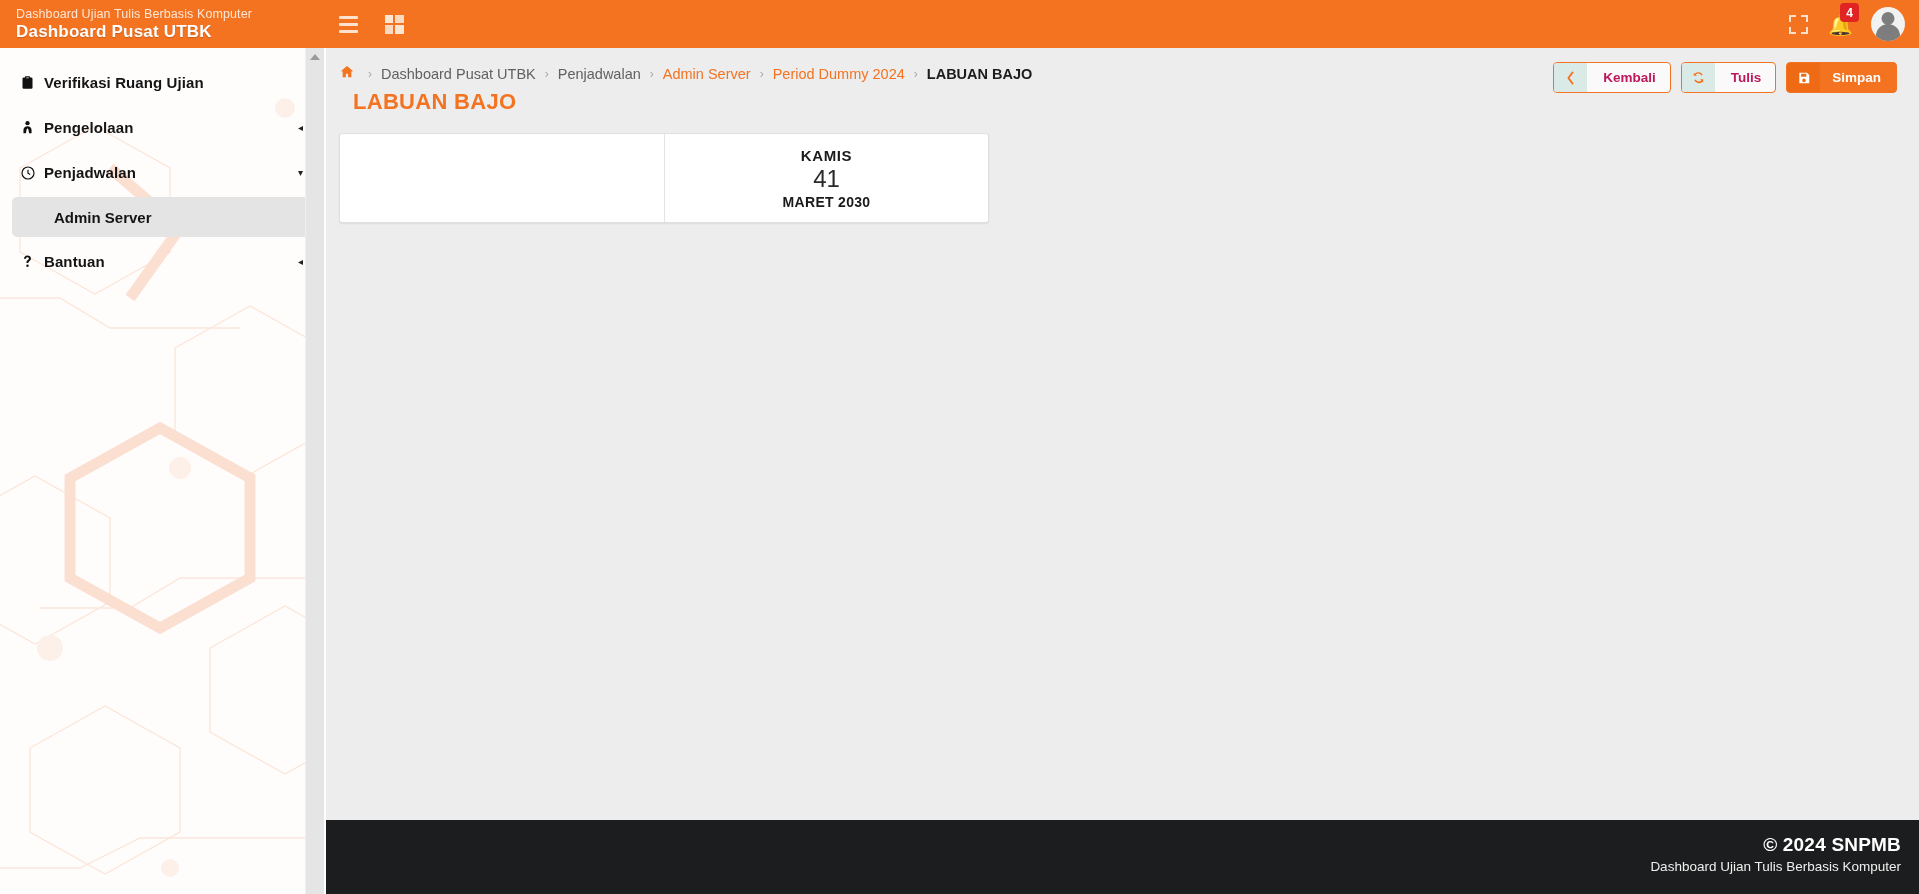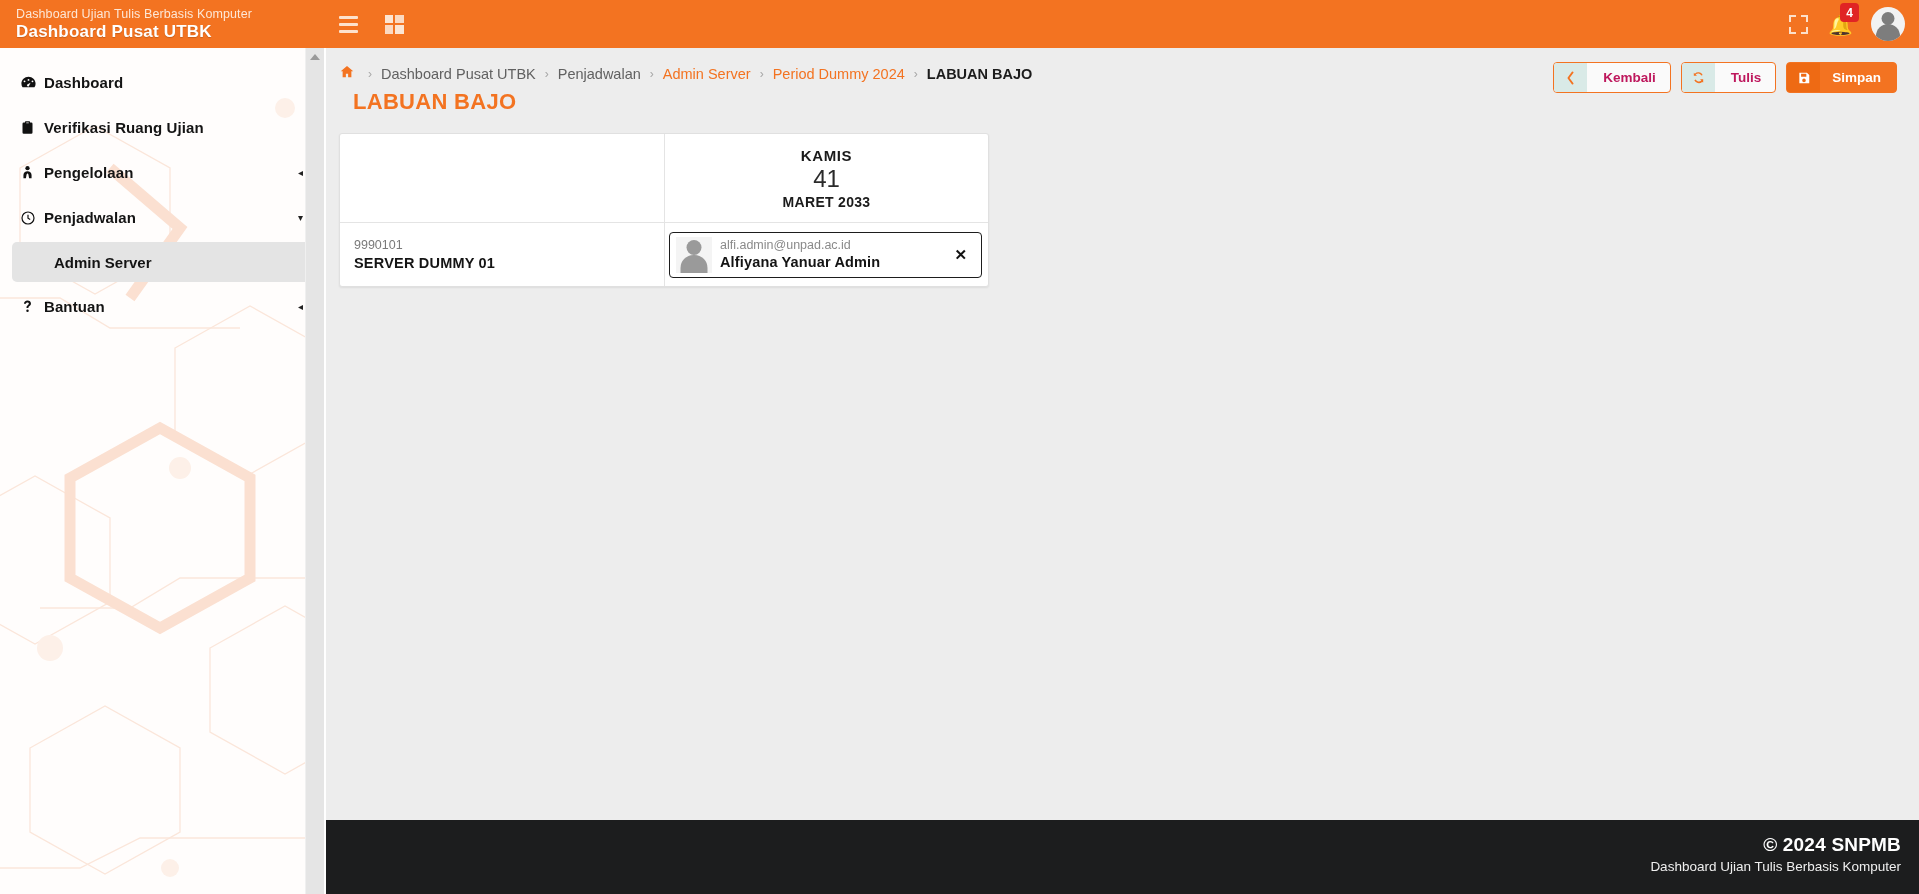--- a/index.html
+++ b/index.html
@@ -319,29 +319,20 @@
     </g>
     <g fill="#fdf0e8">
       <circle cx="180" cy="420" r="11"></circle>
         <circle cx="50" cy="600" r="13"></circle>
       <circle cx="285" cy="60" r="10"></circle>
         <circle cx="170" cy="820" r="9"></circle>
     </g>
   </svg>
 
   <div class="menu">
-    <div class="menu-item">
-      <span class="mi-ico">
-        <svg width="17" height="17" viewBox="0 0 24 24" fill="#111">
-            <path d="M12 4C6.5 4 2 8.3 2 13.6c0 1.9.6 3.6 1.6 5.1h16.8c1-1.5 1.6-3.2 1.6-5.1C22 8.3 17.5 4 12 4zm-5.6 5.1a1.3 1.3 0 110 2.6 1.3 1.3 0 010-2.6zm11.2 0a1.3 1.3 0 110 2.6 1.3 1.3 0 010-2.6zM12 7.1a1.3 1.3 0 110 2.6 1.3 1.3 0 010-2.6zm2.9 5.1l-2.1 4.3a1.5 1.5 0 11-1.9-1.9l4-2.4z"></path>
-          </svg>
-      </span>
-      <span class="mi-label">Dashboard</span>
-      <span class="caret"></span>
-    </div>
 
     <div class="menu-item">
       <span class="mi-ico">
         <svg width="15" height="17" viewBox="0 0 24 24" fill="#111">
             <path d="M9 2h6a1 1 0 011 1v1h2a2 2 0 012 2v14a2 2 0 01-2 2H6a2 2 0 01-2-2V6a2 2 0 012-2h2V3a1 1 0 011-1zm1 2v1h4V4h-4zm.9 13.2l-3-3 1.4-1.4 1.6 1.6 4.3-4.3 1.4 1.4-5.7 5.7z"></path>
           </svg>
       </span>
       <span class="mi-label">Verifikasi Ruang Ujian</span>
       <span class="caret"></span>
     </div>
@@ -440,42 +431,23 @@
       </div>
     </div>
   </div>
 
   <div class="card">
     <div class="card-head">
       <div class="head-blank"></div>
       <div class="head-date">
         <div class="d-day">KAMIS</div>
         <div class="d-num">41</div>
-        <div class="d-mon">MARET 2033</div>
-      </div>
-    </div>
-
-    <div class="card-body">
-      <div class="srv-cell">
-        <div class="srv-id">9990101</div>
-        <div class="srv-name">SERVER DUMMY 01</div>
-      </div>
-      <div class="slot-cell">
-        <div class="user-chip">
-          <div class="chip-av">
-            <div class="head"></div>
-              <div class="body"></div>
-          </div>
-          <div class="chip-txt">
-            <div class="chip-mail">alfi.admin@unpad.ac.id</div>
-            <div class="chip-name">Alfiyana Yanuar Admin</div>
-          </div>
-          <div class="chip-x">✕</div>
-        </div>
-      </div>
-    </div>
+        <div class="d-mon">MARET 2030</div>
+      </div>
+    </div>
+
   </div>
 </div>
 
 <div class="footer">
   <div class="ft-1">© 2024 SNPMB</div>
   <div class="ft-2">Dashboard Ujian Tulis Berbasis Komputer</div>
 </div>
 
 </body></html>

